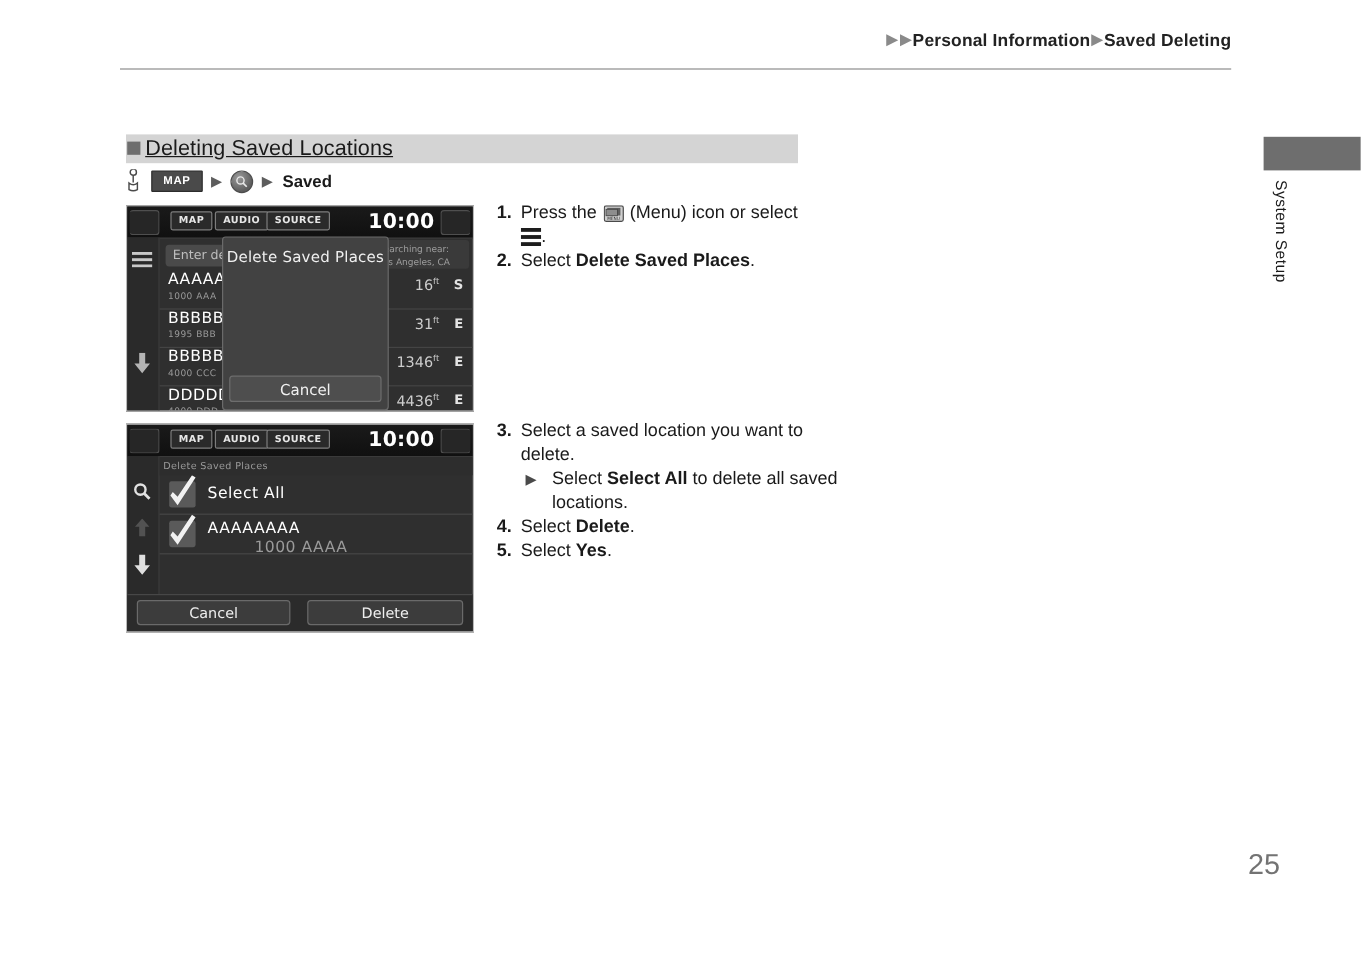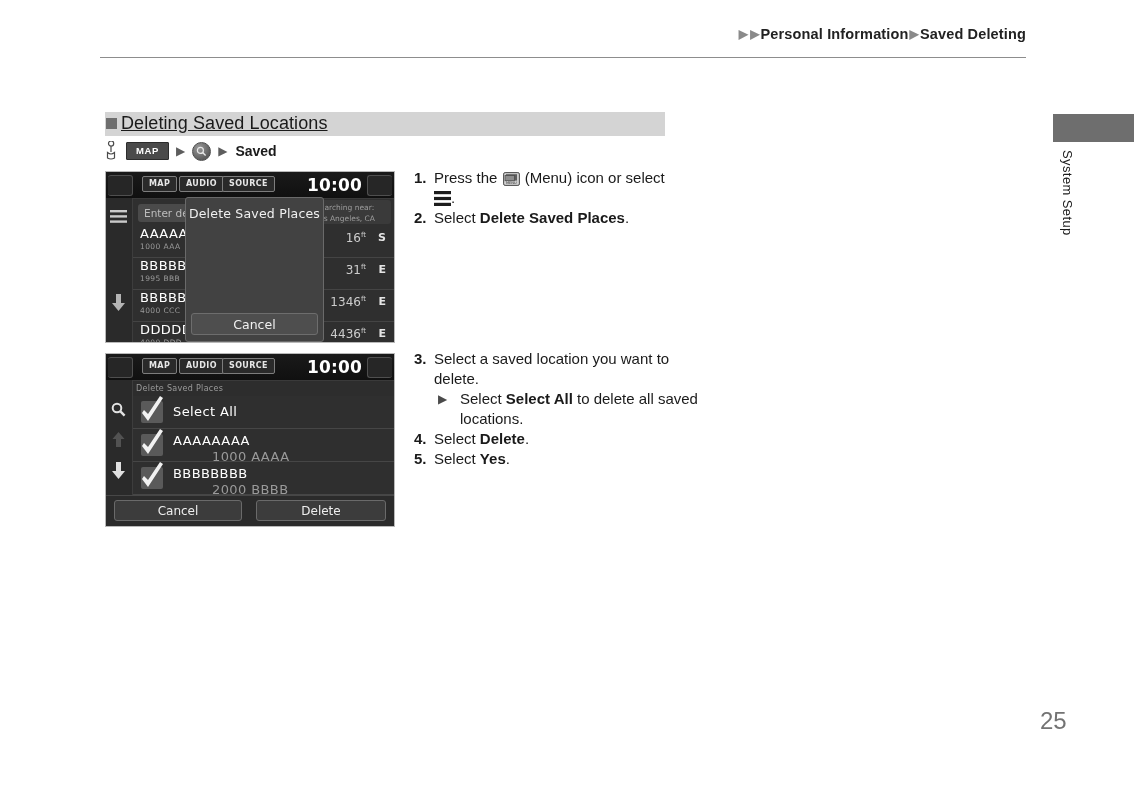--- a/index.html
+++ b/index.html
@@ -487,29 +487,20 @@
     </div>
     <div class="chk-row">
       <span class="chk-box">
         <svg width="27" height="30" viewBox="0 0 27 30">
           <path d="M3 17 L9 25 L24 2 L21 0 L9 18 L5 14 z" fill="#f2f2f2"></path>
         </svg>
       </span>
       <span class="chk-name">AAAAAAAA</span>
       <span class="chk-sub">1000 AAAA</span>
     </div>
-    <div class="chk-row">
-      <span class="chk-box">
-        <svg width="27" height="30" viewBox="0 0 27 30">
-          <path d="M3 17 L9 25 L24 2 L21 0 L9 18 L5 14 z" fill="#f2f2f2"></path>
-        </svg>
-      </span>
-      <span class="chk-name">BBBBBBBB</span>
-      <span class="chk-sub">2000 BBBB</span>
-    </div>
   </div>
 
   <div class="nav-footer">
     <div class="foot-btn foot-cancel">Cancel</div>
     <div class="foot-btn foot-delete">Delete</div>
   </div>
 </div>
 
 <div class="steps" id="steps-1">
   <div class="step">

